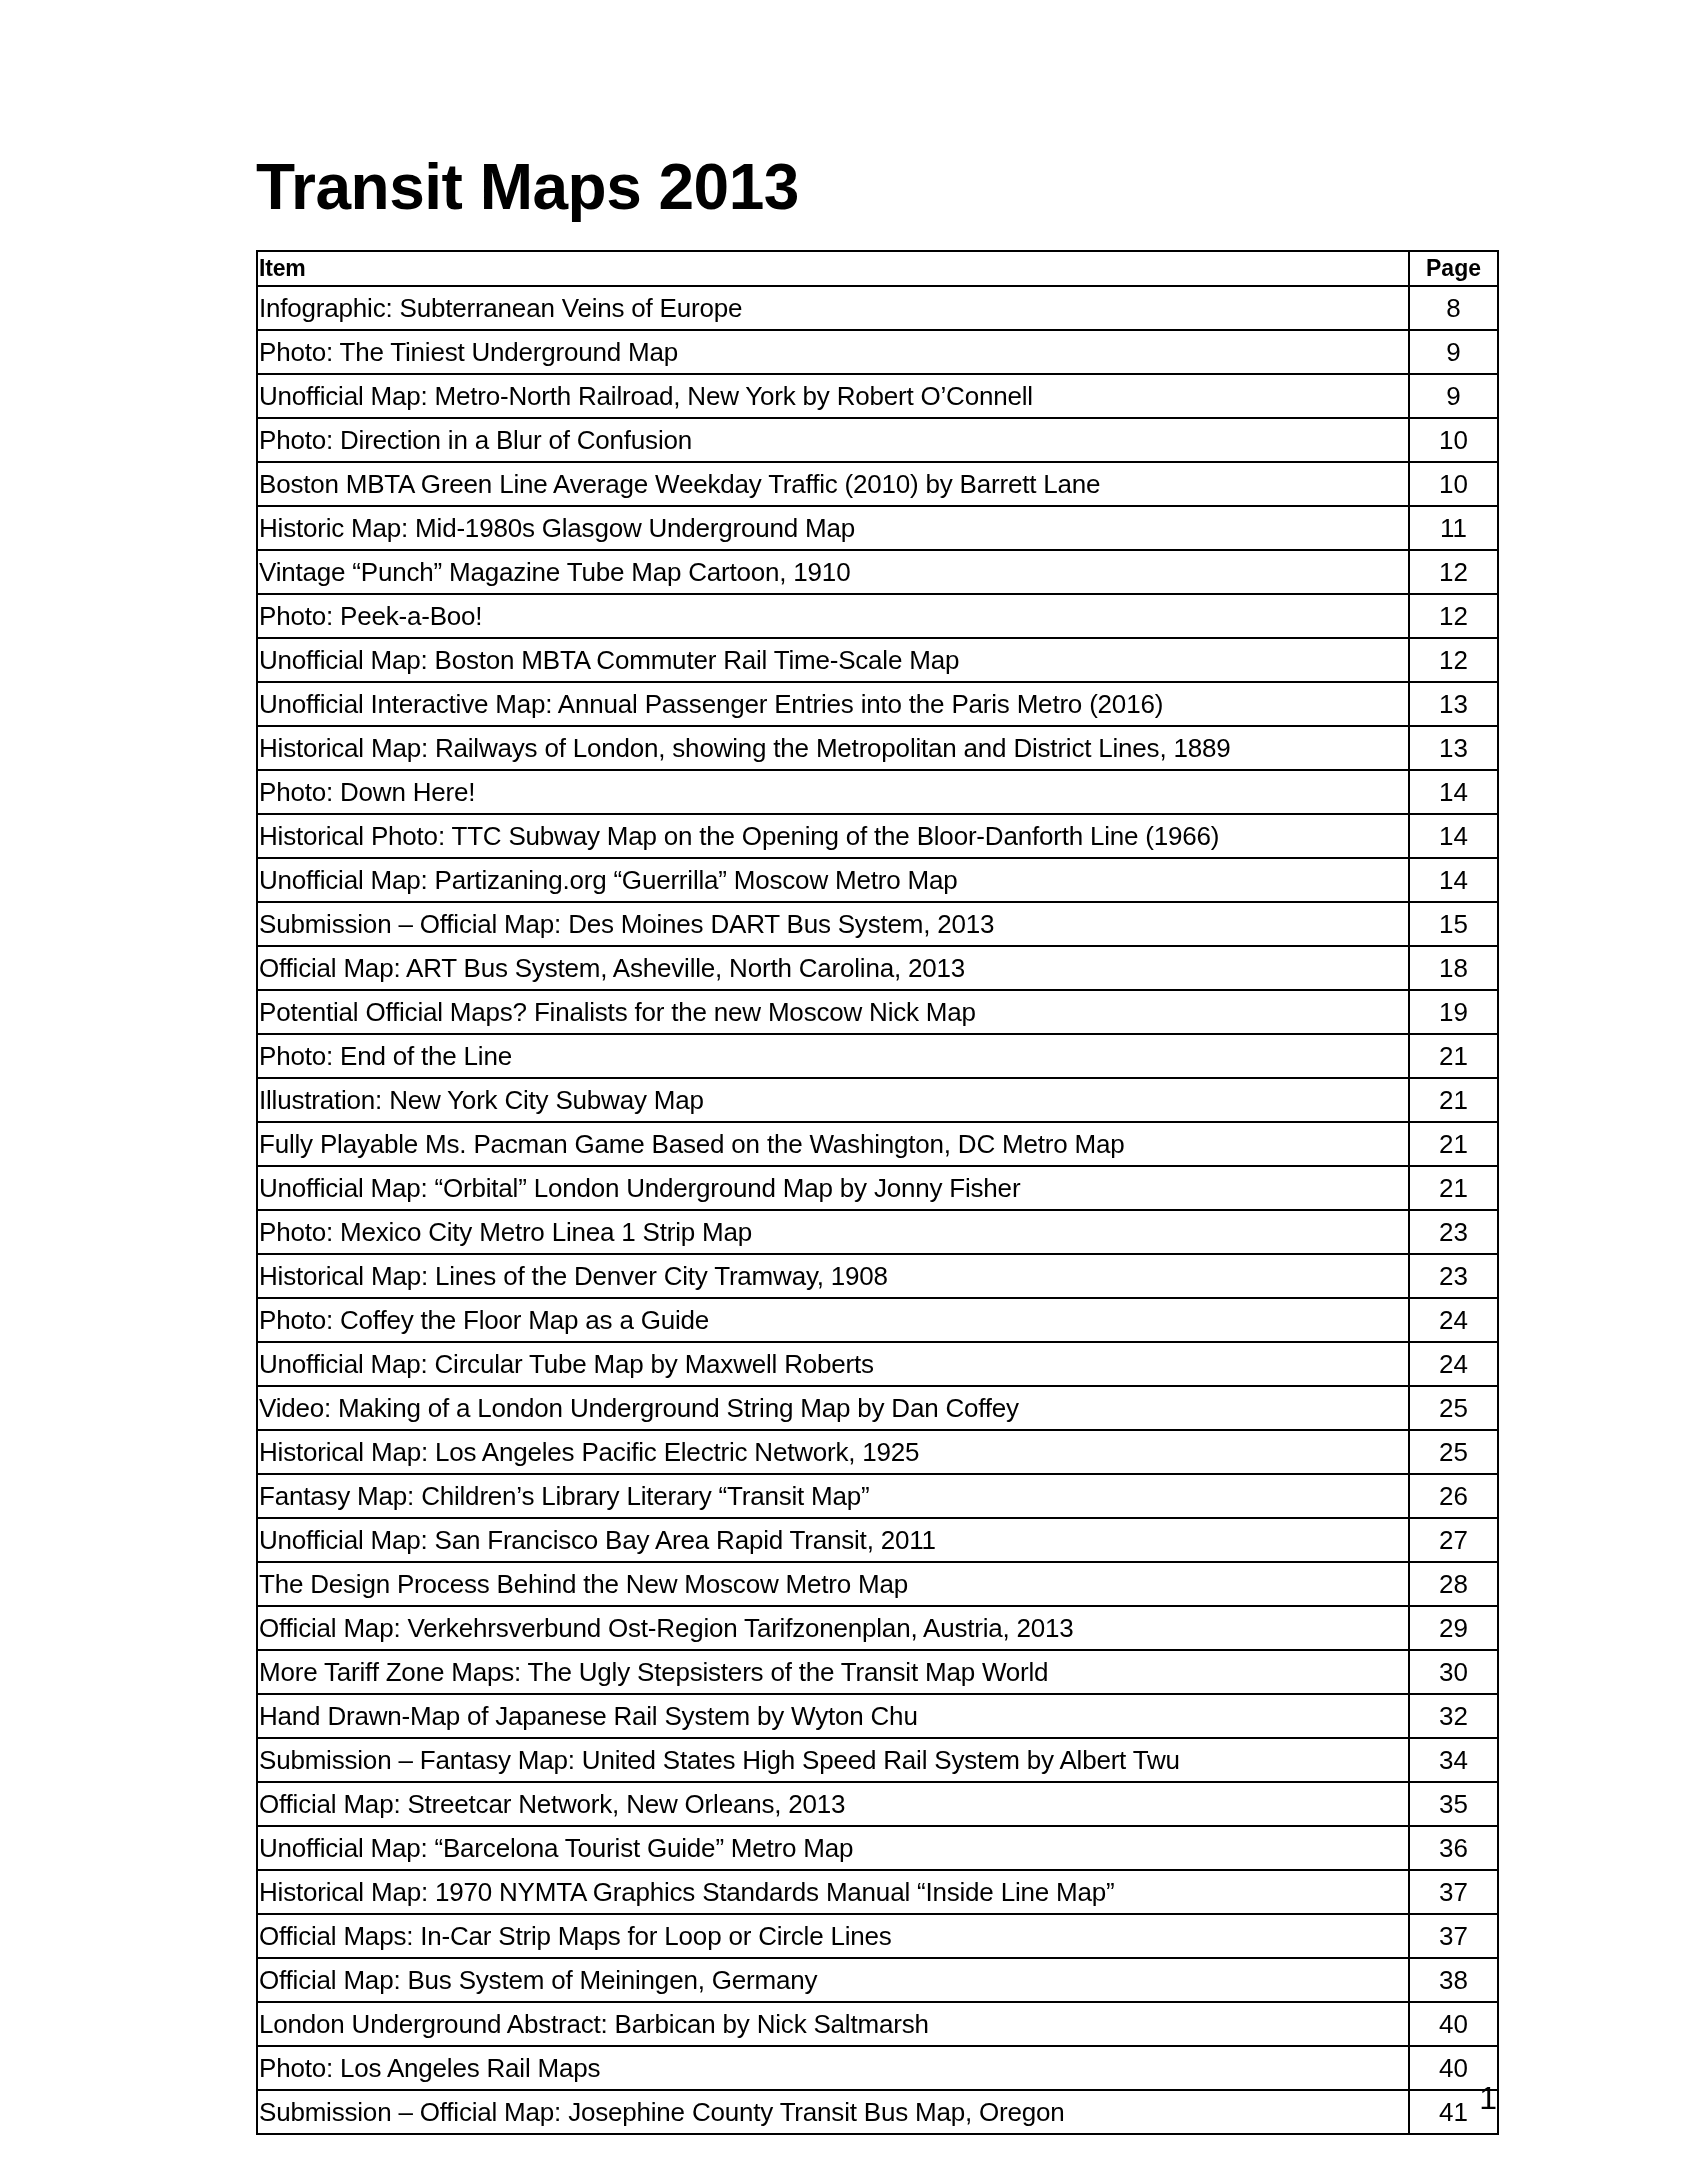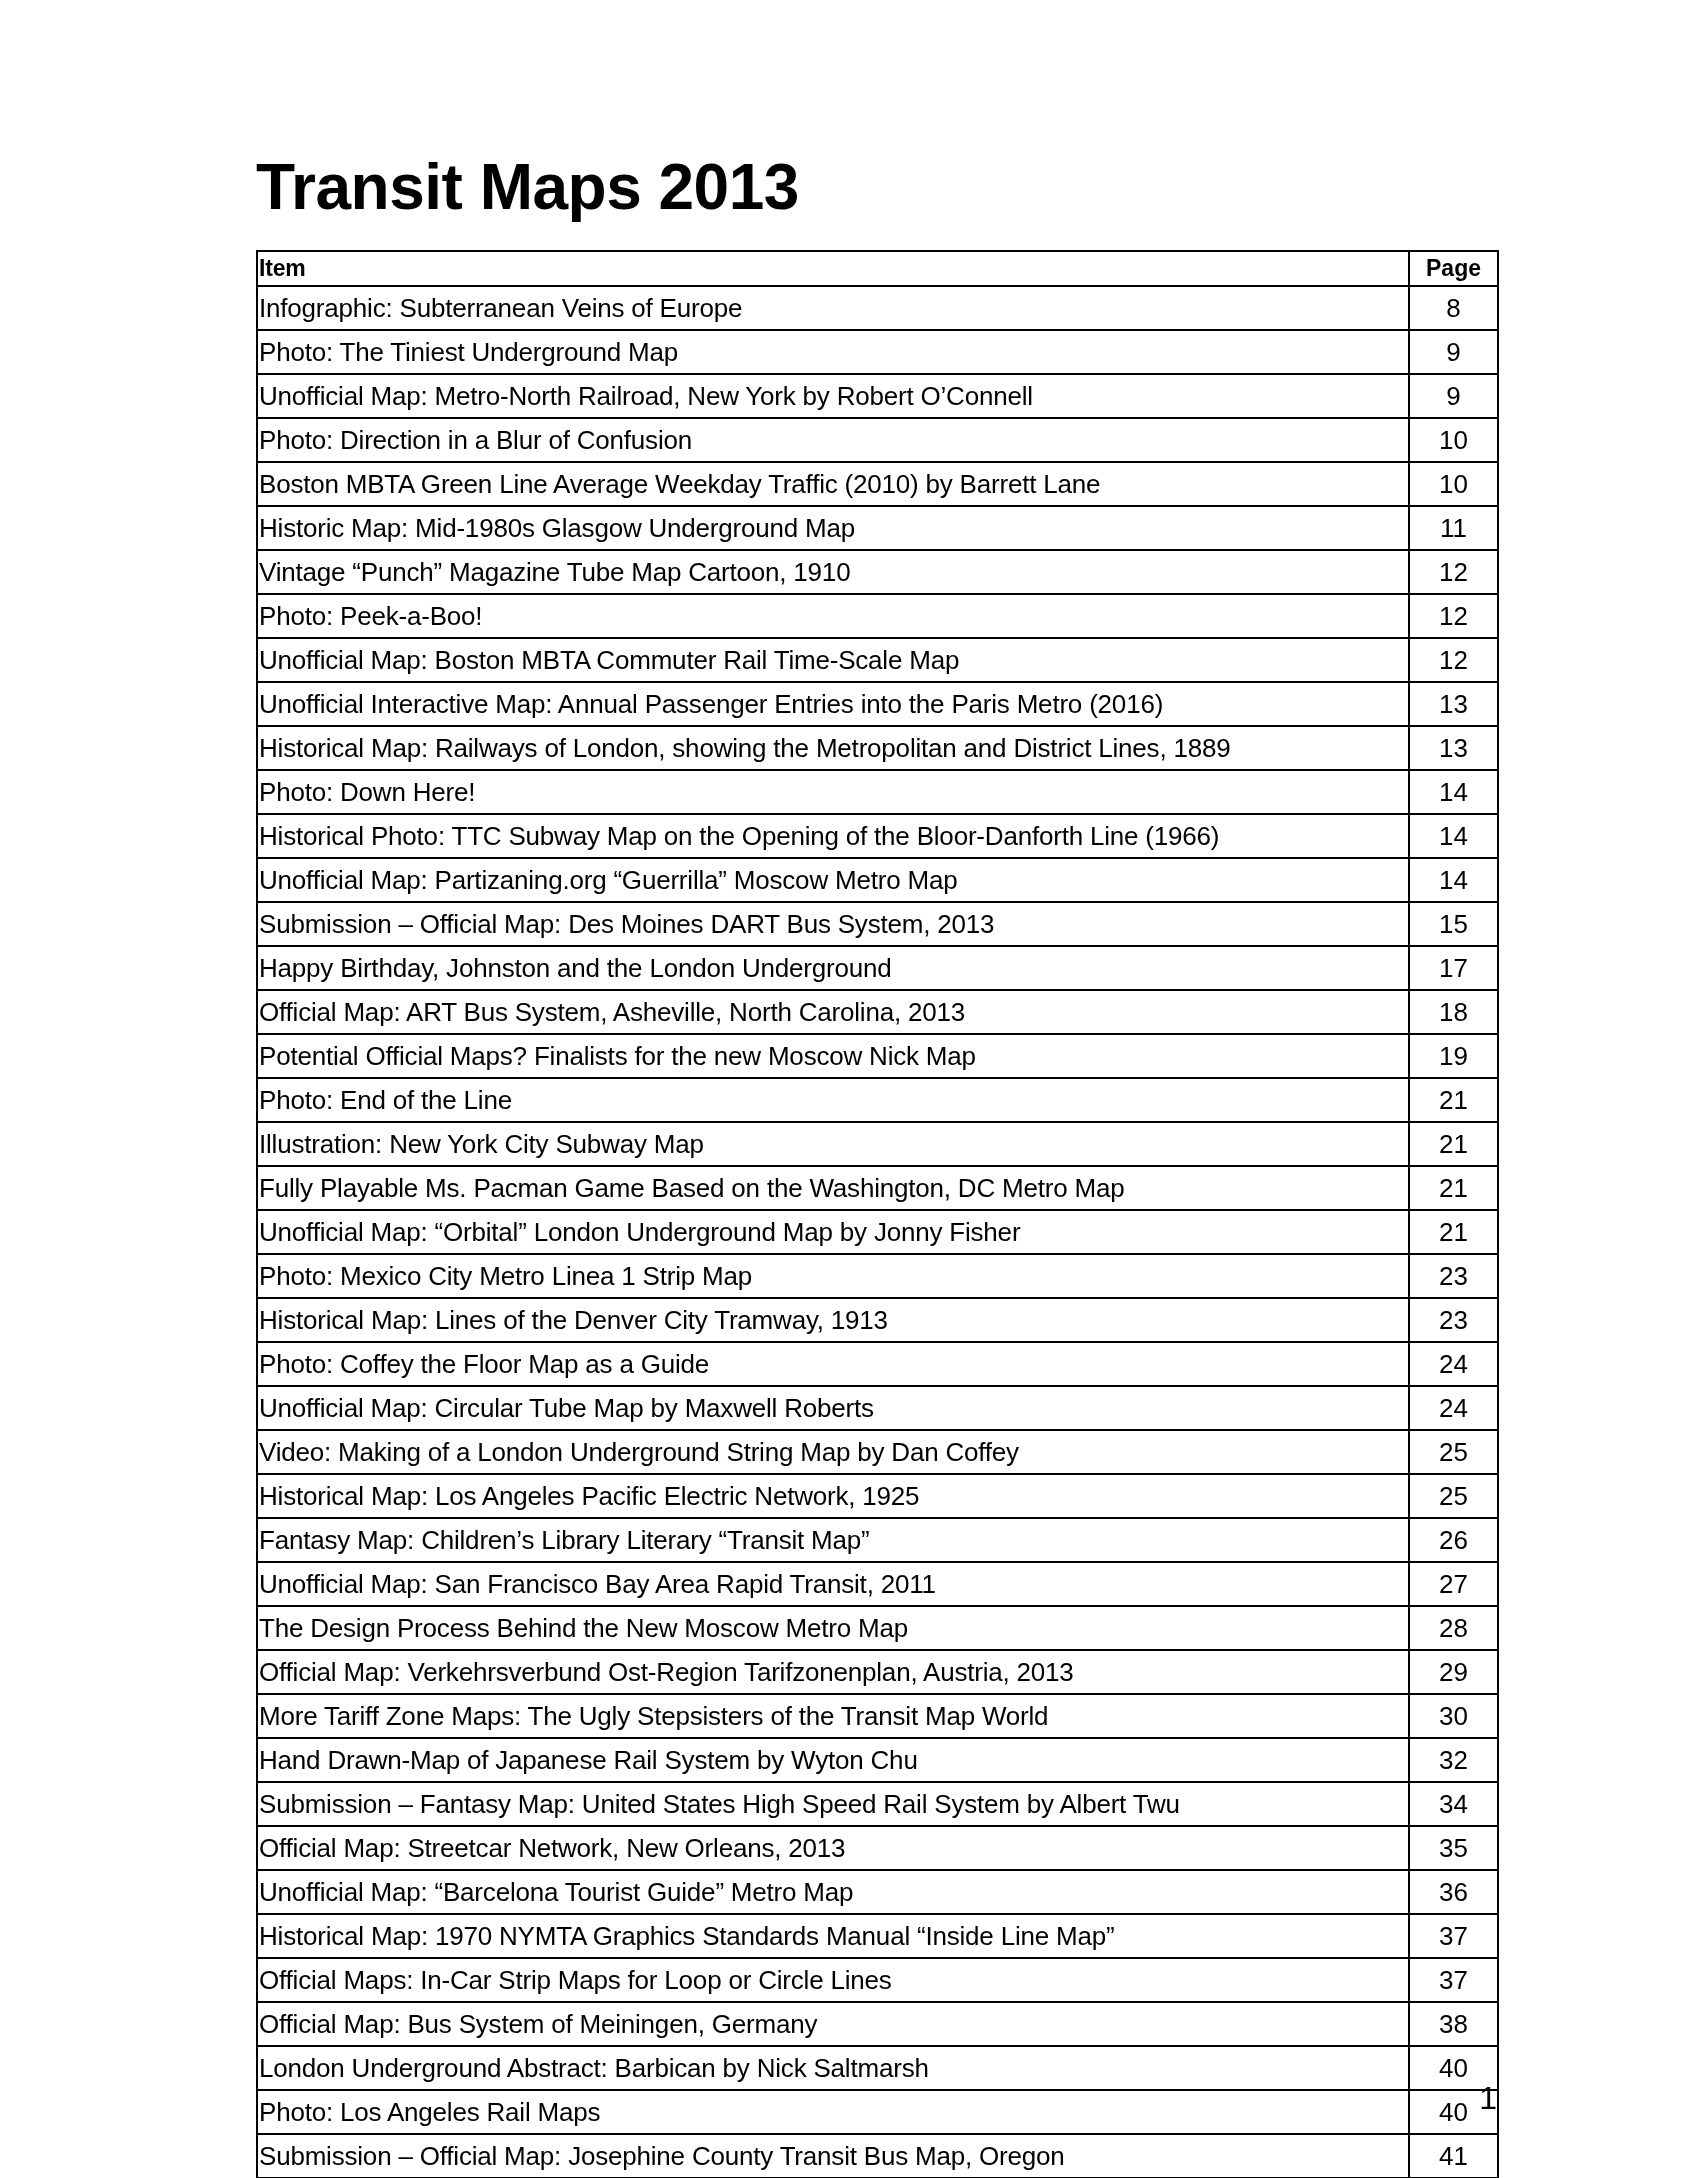--- a/index.html
+++ b/index.html
@@ -144,24 +144,20 @@
         </tr>
         <tr>
           <td class="cell-item">Unofficial Map: Partizaning.org “Guerrilla” Moscow Metro Map</td>
           <td class="cell-page">14</td>
         </tr>
         <tr>
           <td class="cell-item">Submission – Official Map: Des Moines DART Bus System, 2013</td>
           <td class="cell-page">15</td>
         </tr>
         <tr>
-          <td class="cell-item">Happy Birthday, Johnston and the London Underground</td>
-          <td class="cell-page">17</td>
-        </tr>
-        <tr>
           <td class="cell-item">Official Map: ART Bus System, Asheville, North Carolina, 2013</td>
           <td class="cell-page">18</td>
         </tr>
         <tr>
           <td class="cell-item">Potential Official Maps? Finalists for the new Moscow Nick Map</td>
           <td class="cell-page">19</td>
         </tr>
         <tr>
           <td class="cell-item">Photo: End of the Line</td>
           <td class="cell-page">21</td>
@@ -176,21 +172,21 @@
         </tr>
         <tr>
           <td class="cell-item">Unofficial Map: “Orbital” London Underground Map by Jonny Fisher</td>
           <td class="cell-page">21</td>
         </tr>
         <tr>
           <td class="cell-item">Photo: Mexico City Metro Linea 1 Strip Map</td>
           <td class="cell-page">23</td>
         </tr>
         <tr>
-          <td class="cell-item">Historical Map: Lines of the Denver City Tramway, 1913</td>
+          <td class="cell-item">Historical Map: Lines of the Denver City Tramway, 1908</td>
           <td class="cell-page">23</td>
         </tr>
         <tr>
           <td class="cell-item">Photo: Coffey the Floor Map as a Guide</td>
           <td class="cell-page">24</td>
         </tr>
         <tr>
           <td class="cell-item">Unofficial Map: Circular Tube Map by Maxwell Roberts</td>
           <td class="cell-page">24</td>
         </tr>

